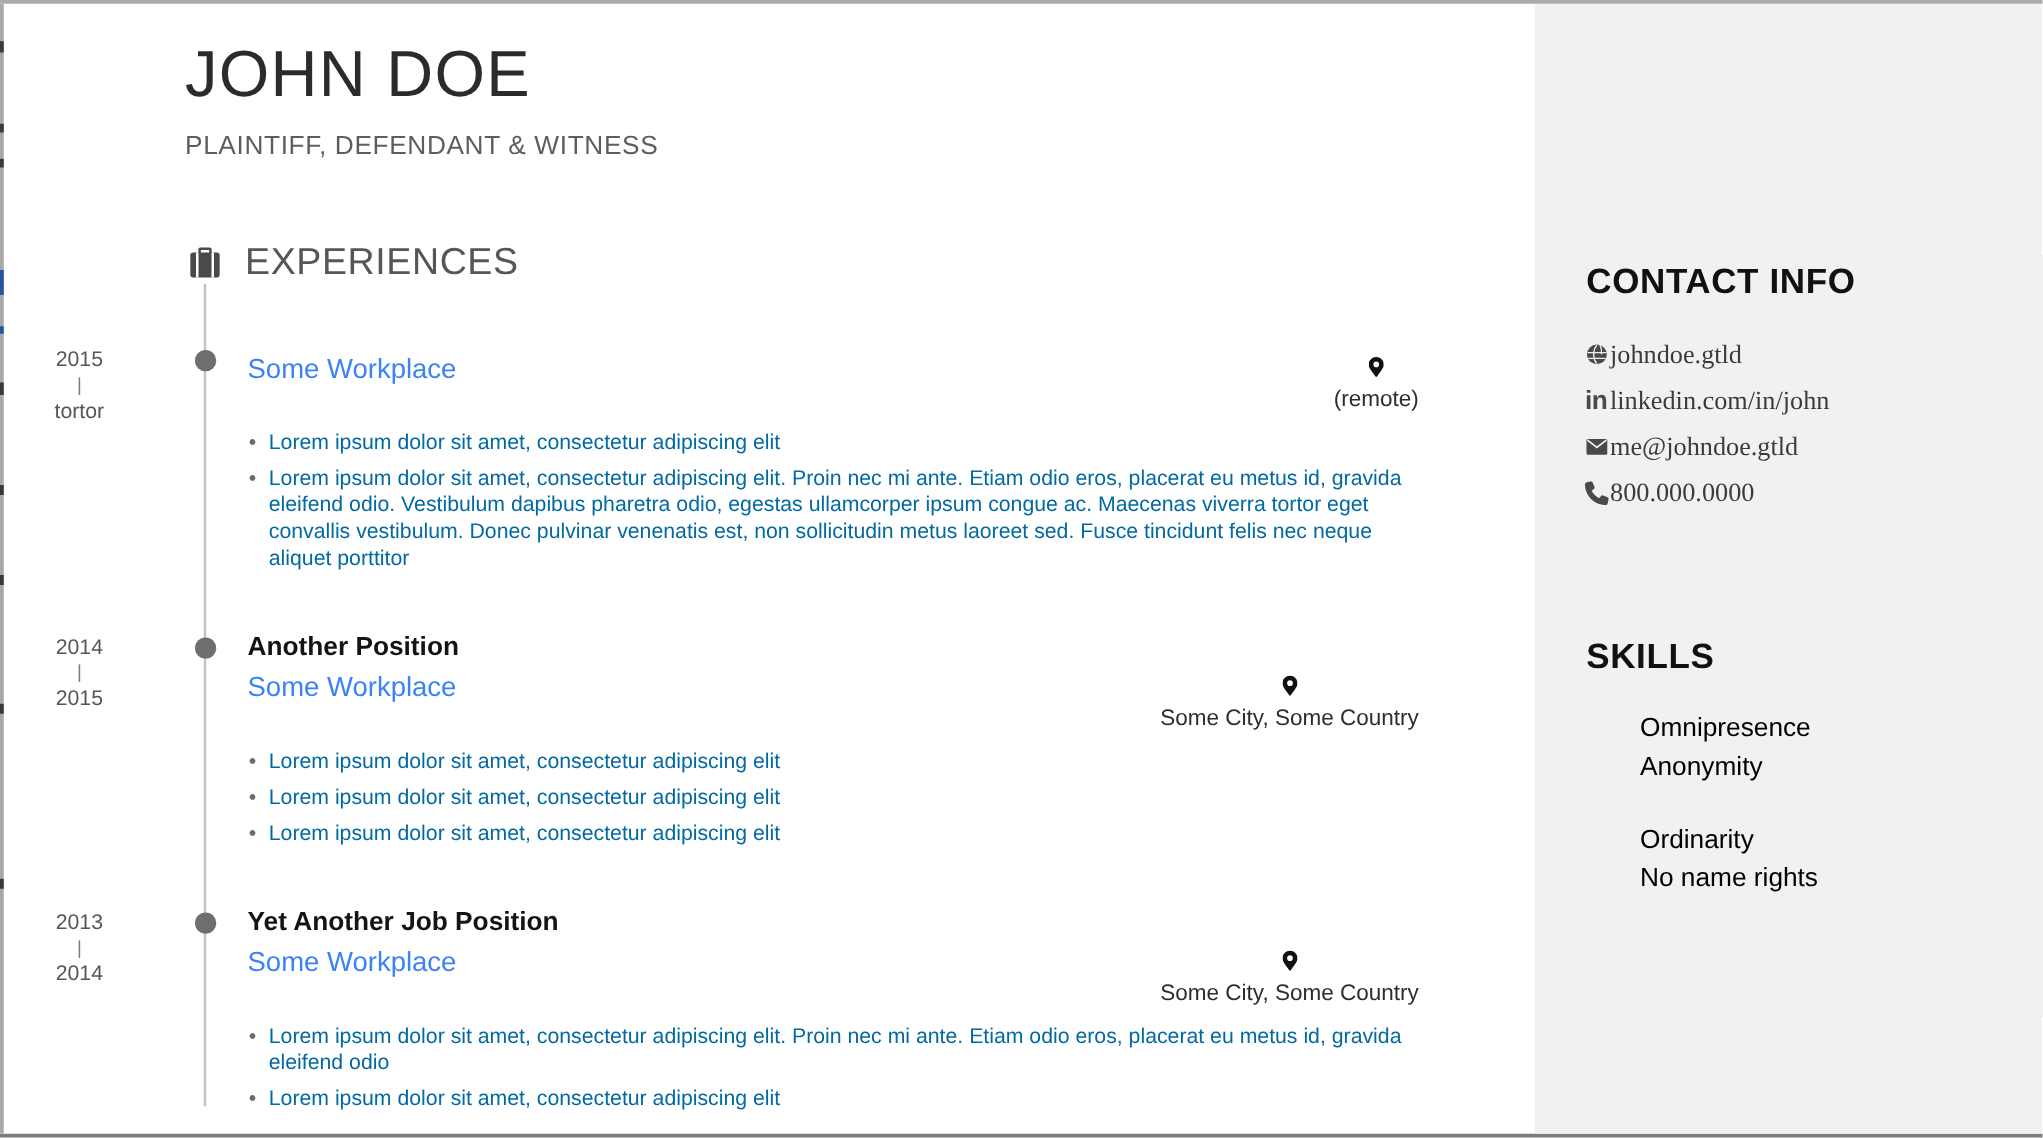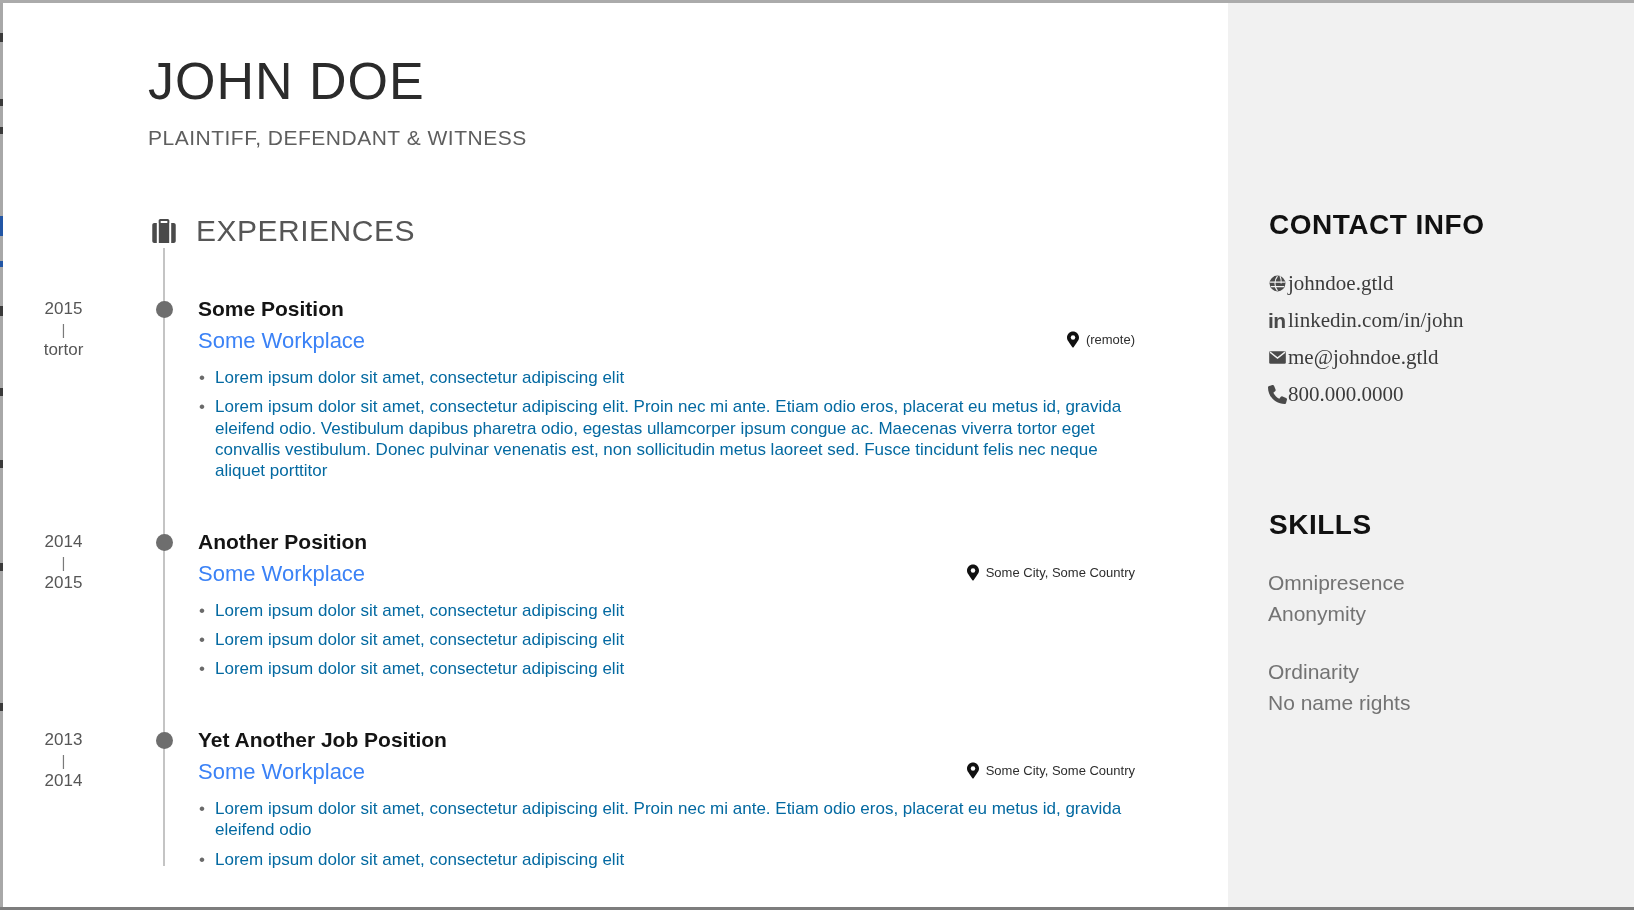--- a/index.html
+++ b/index.html
@@ -12,21 +12,21 @@
   
   .window-edge{position:absolute;left:0;top:0;bottom:0;width:3px;background:#a8a8a8;z-index:5;}
   .window-edge .mark{position:absolute;left:0;width:3px;background:#3a3a3a;}
   .window-edge .mark.blue{background:#2256a5;}
 
   .layout{display:flex;height:904px;}
   .main{width:1228px;display:flex;flex-direction:column;box-sizing:border-box;}
   .sidebar{flex:1;background:#f1f1f1;box-sizing:border-box;padding:205px 30px 0 40px;}
 
   
-  .hdr{margin:50px 0 0 148px;}
+  .hdr{margin:29px 0 0 148px;}
   .name{font-size:52px;font-weight:400;letter-spacing:1px;color:#2b2b2b;line-height:1.1;margin:0;}
   .tagline{font-size:21px;color:#5e5e5e;letter-spacing:0.5px;margin-top:16px;}
 
   
   section{position:relative;box-sizing:border-box;}
   .sec-head{display:flex;align-items:center;padding-left:148px;gap:16px;}
   .sec-icon{width:32px;height:32px;color:#4a4a4a;flex:0 0 32px;display:flex;align-items:center;justify-content:center;}
   .sec-icon svg{width:32px;height:32px;display:block;}
   .sec-title{font-size:30px;color:#565656;letter-spacing:0.5px;font-weight:400;text-align:right;}
 
@@ -37,35 +37,35 @@
 
   
   .entry{display:grid;grid-template-columns:125px 73px 1fr;position:relative;margin-top:48px;}
   .entry .dot{position:absolute;left:156px;top:5px;width:17px;height:17px;border-radius:50%;background:#6e6e6e;}
   .dates{grid-column:1;text-align:center;font-size:17px;color:#565656;line-height:1.28;padding:2px 18px 0 20px;}
   .dates .sep{font-size:15px;color:#7a7a7a;}
   .econtent{grid-column:3;min-width:0;}
   .etitle{font-size:21px;font-weight:700;color:#141414;line-height:1.2;margin:0;}
   .esub{display:flex;justify-content:space-between;align-items:baseline;margin-top:7px;}
   .workplace{font-size:22px;color:#3b82f6;}
-  .loc{font-size:13px;color:#2d2d2d;display:flex;align-items:center;gap:7px;white-space:nowrap;}
+  .loc{font-size:18px;color:#2d2d2d;display:flex;align-items:center;gap:7px;white-space:nowrap;flex-direction:column;}
   .loc svg{width:12px;height:17px;display:block;color:#111;}
   ul.bullets{list-style:none;margin:13px 0 0 0;padding:0;font-size:17px;color:#0369a1;line-height:1.24;}
   ul.bullets li{position:relative;padding-left:17px;margin-top:8px;}
   ul.bullets li::before{content:'\2022';position:absolute;left:1px;top:0;color:#6a6a6a;}
 
   
   .side-title{font-size:28px;color:#111111;font-weight:700;letter-spacing:0.5px;margin:1px;}
   .contact-list{margin-top:24px;}
   .contact-item{display:flex;align-items:center;height:37px;font-family:"Liberation Serif",serif;font-size:21px;color:#3b3b3b;}
   .c-icon{width:20px;height:20px;color:#4a4a4a;display:flex;align-items:center;justify-content:flex-start;flex:0 0 20px;}
   .c-icon svg{width:19px;height:19px;display:block;}
   .c-icon .in{font-family:"Liberation Sans",sans-serif;font-weight:700;font-size:21px;line-height:1;color:#4a4a4a;letter-spacing:-0.5px;}
   .skills-block{margin-top:96px;}
-  .skills-list{margin-top:26px;font-size:21px;color:#737373;}
+  .skills-list{margin-top:26px;font-size:21px;color:#000000;margin-left:44px;}
   .skill{line-height:31px;}
   .skill-gap{height:27px;}
 </style>
 </head>
 <body>
 
 <div class="window-edge">
   <span class="mark" style="top:30px;height:9px;"></span>
   <span class="mark" style="top:96px;height:7px;"></span>
   <span class="mark" style="top:124px;height:7px;"></span>
@@ -100,21 +100,20 @@
       </div>
 
       <div class="entry">
         <span class="dot"></span>
         <div class="dates">
           <div>2015</div>
           <div class="sep">|</div>
           <div>tortor</div>
         </div>
         <div class="econtent">
-          <h3 class="etitle">Some Position</h3>
           <div class="esub">
             <span class="workplace">Some Workplace</span>
             <span class="loc">
               <svg viewBox="0 0 384 512" fill="currentColor">
                 <path d="M172.3 501.7C27 291 0 269.4 0 192 0 86 86 0 192 0s192 86 192 192c0 77.4-27 99-172.3 309.7-9.5 13.8-29.9 13.8-39.4 0z"></path>
                 <circle cx="192" cy="192" r="72" fill="#ffffff"></circle>
               </svg>
               <span>(remote)</span>
             </span>
           </div>

